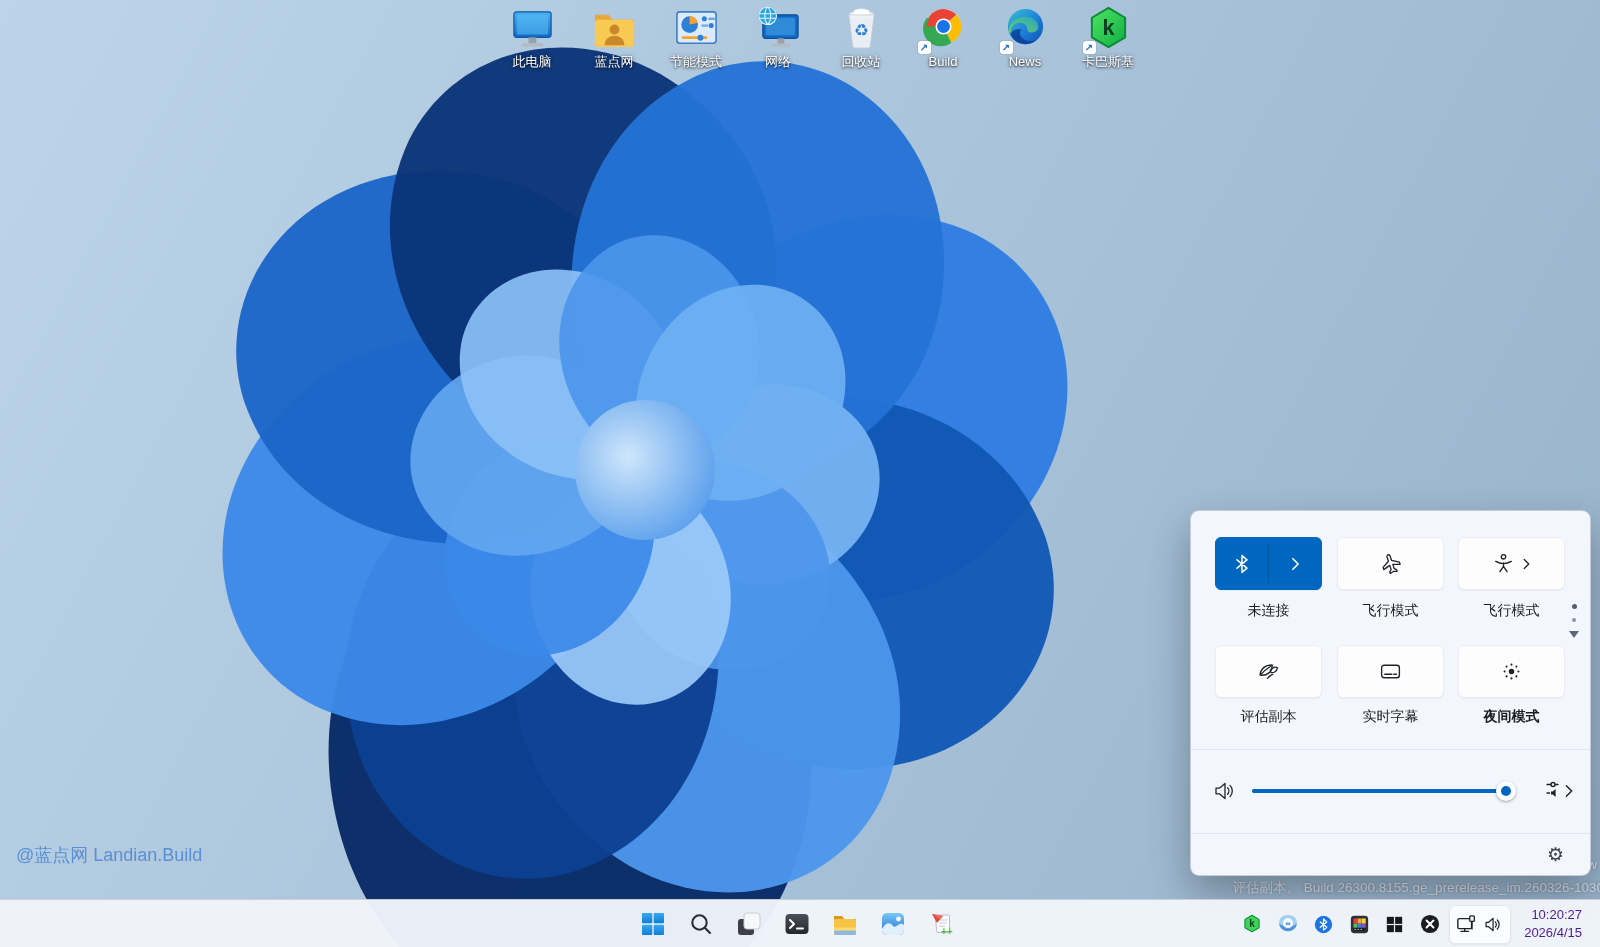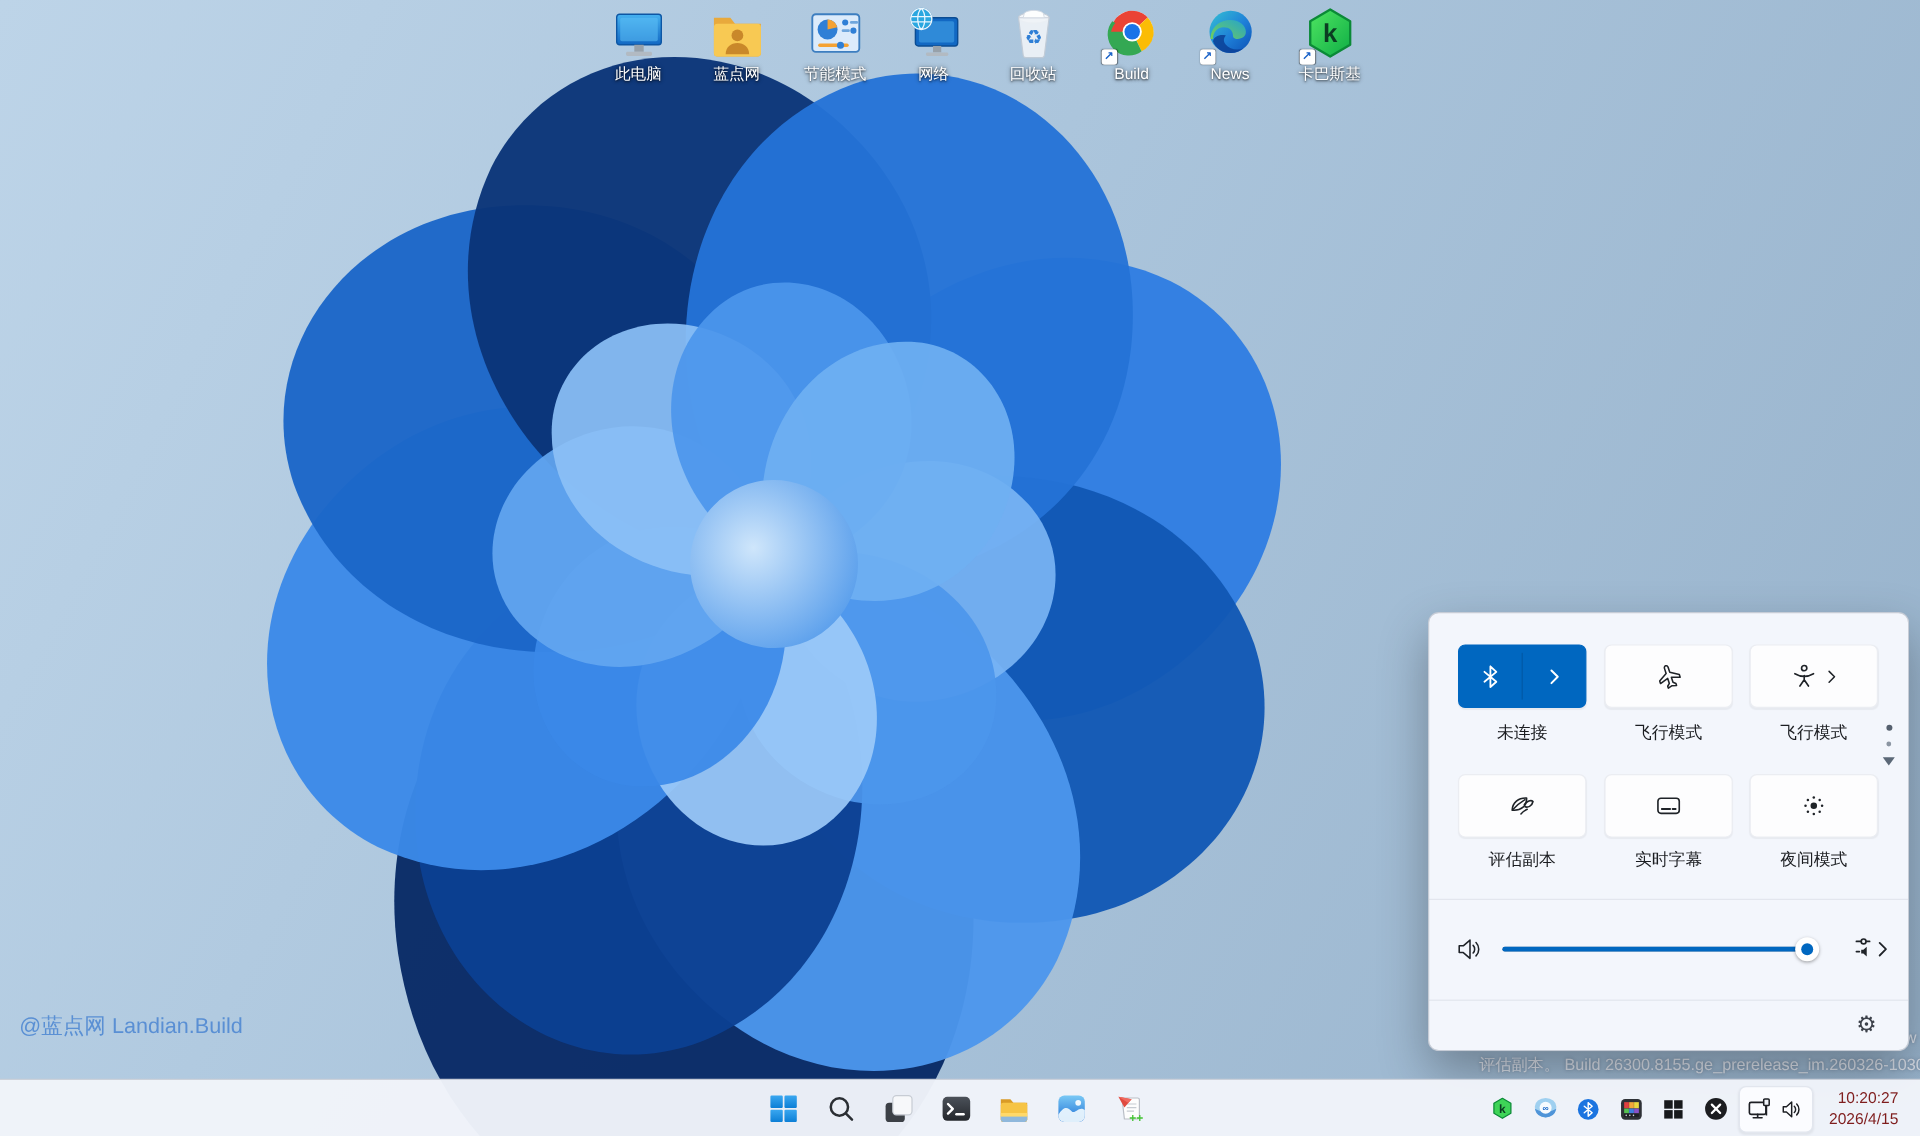--- a/index.html
+++ b/index.html
@@ -64,21 +64,21 @@
   #taskbar { position:absolute; left:0; top:899px; width:1600px; height:48px;
     background:rgba(241,244,250,.97); border-top:1px solid rgba(110,122,140,.28); z-index:20; }
   .tb-btn { position:absolute; top:4px; width:40px; height:40px; border-radius:6px;
     display:flex; align-items:center; justify-content:center; cursor:pointer; }
   .tray-btn { position:absolute; top:10px; width:28px; height:28px; display:flex;
     align-items:center; justify-content:center; cursor:pointer; }
   #qs-pill { position:absolute; left:1449px; top:5px; width:62px; height:39px; background:#fbfcff;
     border:1px solid #e2e6ee; border-radius:6px; display:flex; align-items:center;
     justify-content:center; gap:5px; cursor:pointer; box-shadow:0 1px 2px rgba(0,0,0,.06); }
   #clock { position:absolute; right:18px; top:6px; text-align:right; font-size:13px;
-    line-height:18px; color:#7f1d1d; cursor:pointer; }
+    line-height:18px; color:#4c1d95; cursor:pointer; }
 
   
   .wm-landian { position:absolute; left:16px; top:843px; font-size:18px; font-weight:500;
     color:rgba(74,133,209,.85); z-index:4; }
   .wm-build { position:absolute; right:-4px; top:879px; font-size:13.5px;
     color:rgba(226,230,238,.88); text-shadow:0 0 3px rgba(40,50,70,.4); white-space:nowrap; z-index:5; }
   .wm-frag { position:absolute; right:3px; top:857px; font-size:13.5px;
     color:rgba(226,230,238,.88); text-shadow:0 0 3px rgba(40,50,70,.4); z-index:5; }
 
   svg { display:block; }
@@ -317,21 +317,21 @@
             <circle cx="11" cy="17.6" r="1"></circle>
           <circle cx="4.4" cy="11" r="1"></circle>
             <circle cx="17.6" cy="11" r="1"></circle>
           <circle cx="6.3" cy="6.3" r="1"></circle>
             <circle cx="15.7" cy="6.3" r="1"></circle>
           <circle cx="6.3" cy="15.7" r="1"></circle>
             <circle cx="15.7" cy="15.7" r="1"></circle>
           </g>
         </svg>
     </div>
-    <div class="tile-label" style="left:267px; top:197px;">夜间模式</div>
+    <div class="tile-label" style="left:267px; top:197px;font-weight:bold;">夜间模式</div>
 
     <div class="qs-sep" style="top:238px"></div>
 
     <div class="vol-row">
       <svg class="vol-speaker" viewBox="0 0 24 24">
         <path d="M3 9.2 v5.6 h3.4 L12 19.6 V4.4 L6.4 9.2 Z" stroke="#1f2328" stroke-width="1.3" fill="none" stroke-linejoin="round"></path>
         <path d="M14.6 8.8 a4.6 4.6 0 0 1 0 6.4 M17 6.4 a8 8 0 0 1 0 11.2" stroke="#1f2328" stroke-width="1.3" fill="none" stroke-linecap="round"></path>
         </svg>
       <div class="vol-track">
         <div class="vol-fill" style="width:100%"></div>

